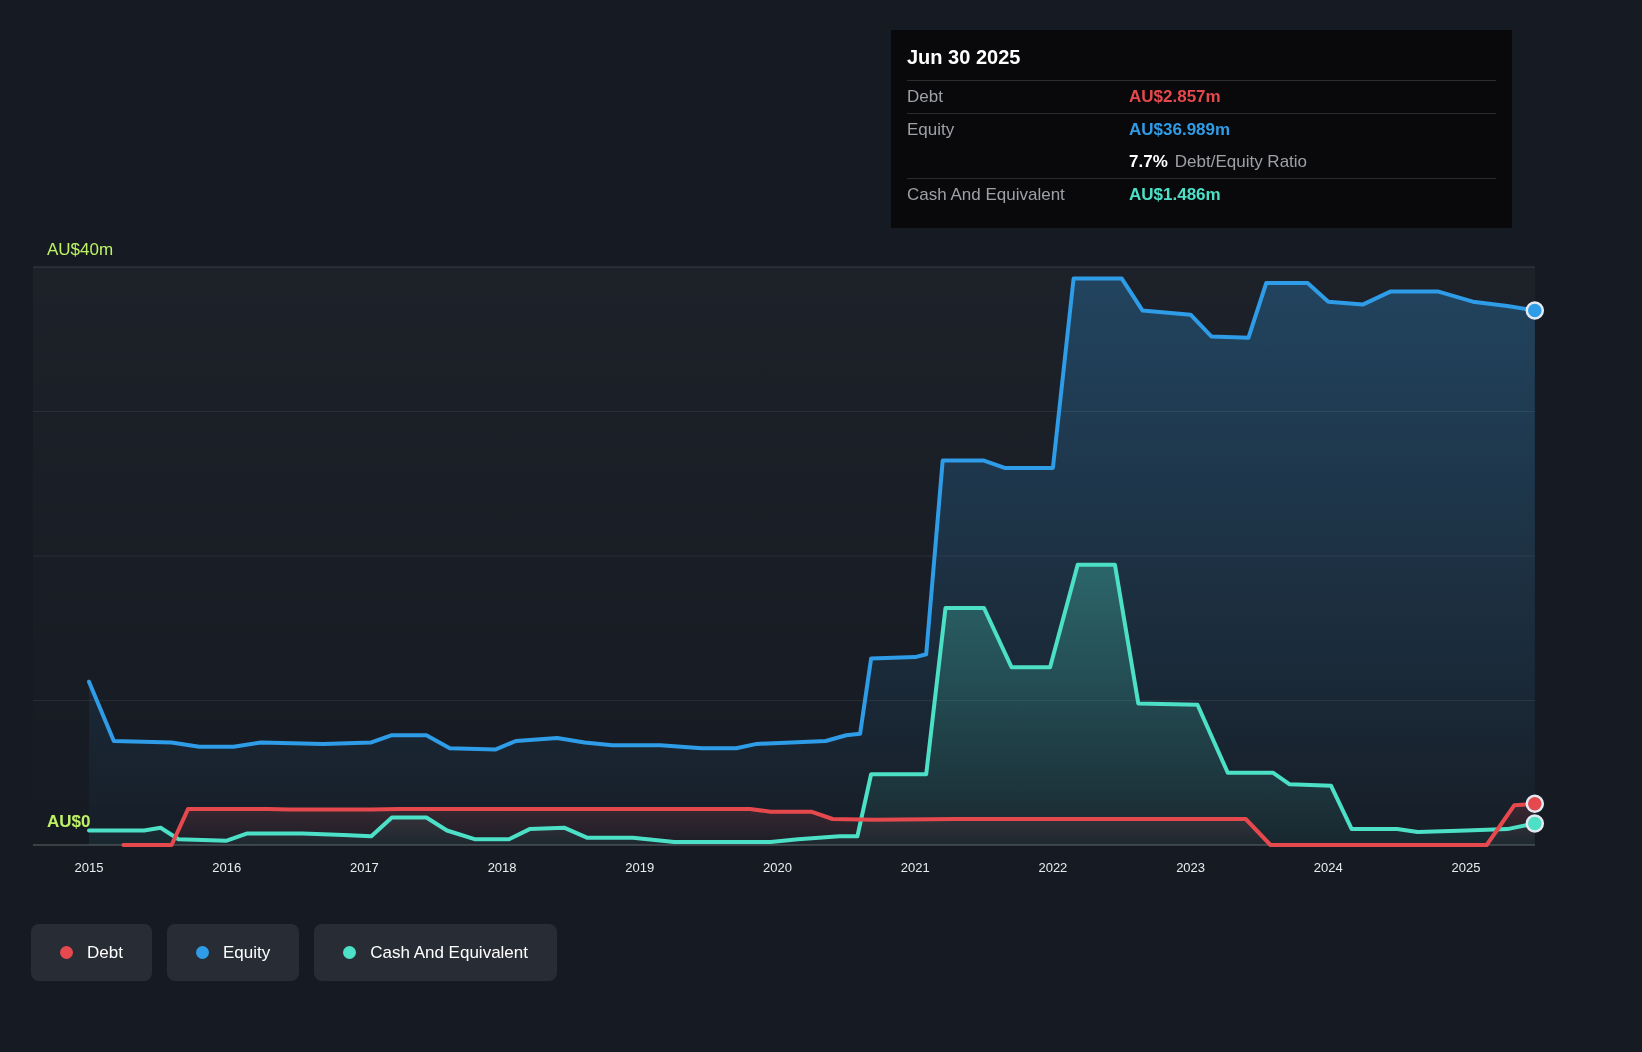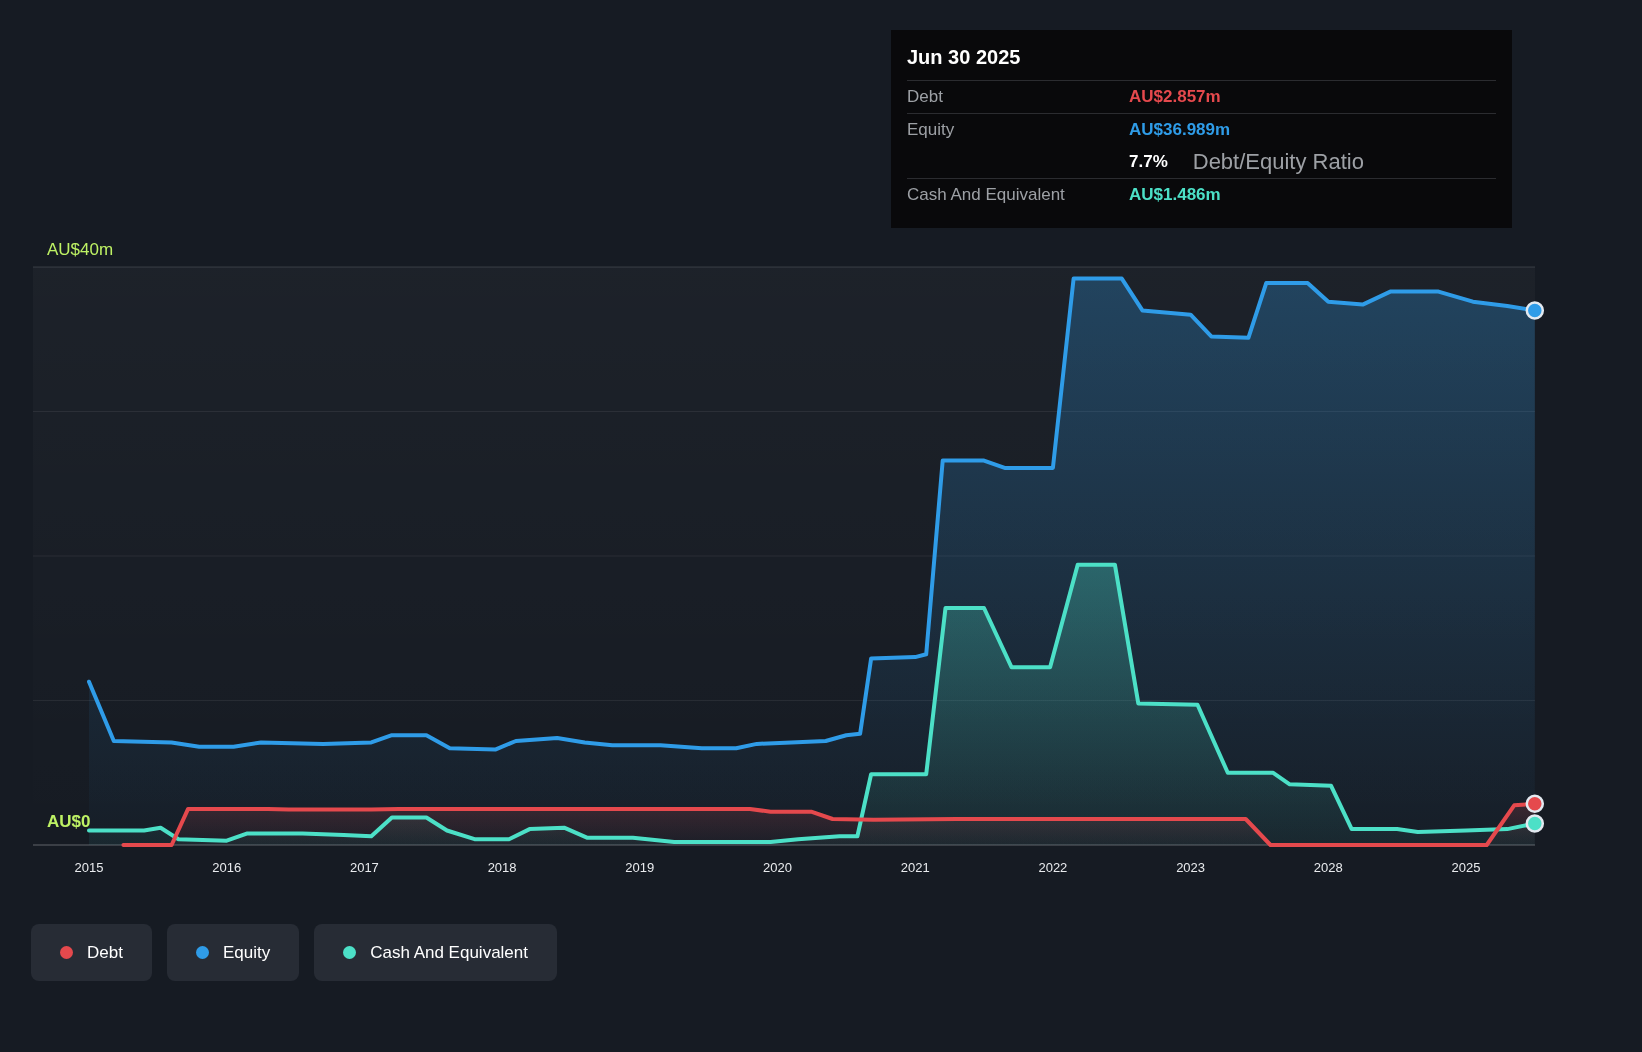--- a/index.html
+++ b/index.html
@@ -29,22 +29,22 @@
   
   .tooltip {
     position:absolute; left:891px; top:30px; width:621px; height:198px;
     background:#09090b; z-index:6; padding:0 16px;
   }
   .tt-title { font-size:20px; font-weight:bold; color:#ffffff; padding:16px 0 11px 0; }
   .tt-row { display:flex; align-items:center; height:33px; border-top:1px solid #2b2c30; }
   .tt-row.no-line { border-top:none; height:32px; }
   .tt-label { width:222px; flex:0 0 222px; color:#9da0a5; font-size:17px; }
   .tt-value { font-size:17px; font-weight:bold; }
-  .tt-ratio-value { font-size:17px; font-weight:bold; color:#ffffff; margin-right:25px; }
-  .tt-ratio-label { font-size:22px; color:#9da0a5; }
+  .tt-ratio-value { font-size:17px; font-weight:bold; color:#ffffff; margin-right:7px; }
+  .tt-ratio-label { font-size:17px; color:#9da0a5; }
 
   
   .legend { position:absolute; left:31px; top:924px; display:flex; gap:15px; z-index:4; }
   .legend-item {
     display:flex; align-items:center; gap:14px; height:57px; padding:0 29px;
     background:#272c35; border-radius:8px; font-size:17px; color:#ffffff;
     cursor:pointer;
   }
   .legend-dot { width:13px; height:13px; border-radius:50%; }
 </style>
@@ -95,21 +95,21 @@
   <div id="x-labels">
       <div class="x-year" style="left: 59px;">2015</div>
       <div class="x-year" style="left: 196.7px;">2016</div>
       <div class="x-year" style="left: 334.4px;">2017</div>
       <div class="x-year" style="left: 472.1px;">2018</div>
       <div class="x-year" style="left: 609.8px;">2019</div>
       <div class="x-year" style="left: 747.5px;">2020</div>
       <div class="x-year" style="left: 885.2px;">2021</div>
       <div class="x-year" style="left: 1022.9px;">2022</div>
       <div class="x-year" style="left: 1160.6px;">2023</div>
-      <div class="x-year" style="left: 1298.3px;">2028</div>
+      <div class="x-year" style="left: 1298.3px;">2024</div>
       <div class="x-year" style="left: 1436px;">2025</div>
     </div>
 
   <div class="tooltip">
     <div class="tt-title">Jun 30 2025</div>
 
     <div class="tt-row">
       <span class="tt-label">Debt</span>
       <span class="tt-value" id="tt-debt-value" style="color: rgb(229, 73, 77);">AU$2.857m</span>
     </div>

